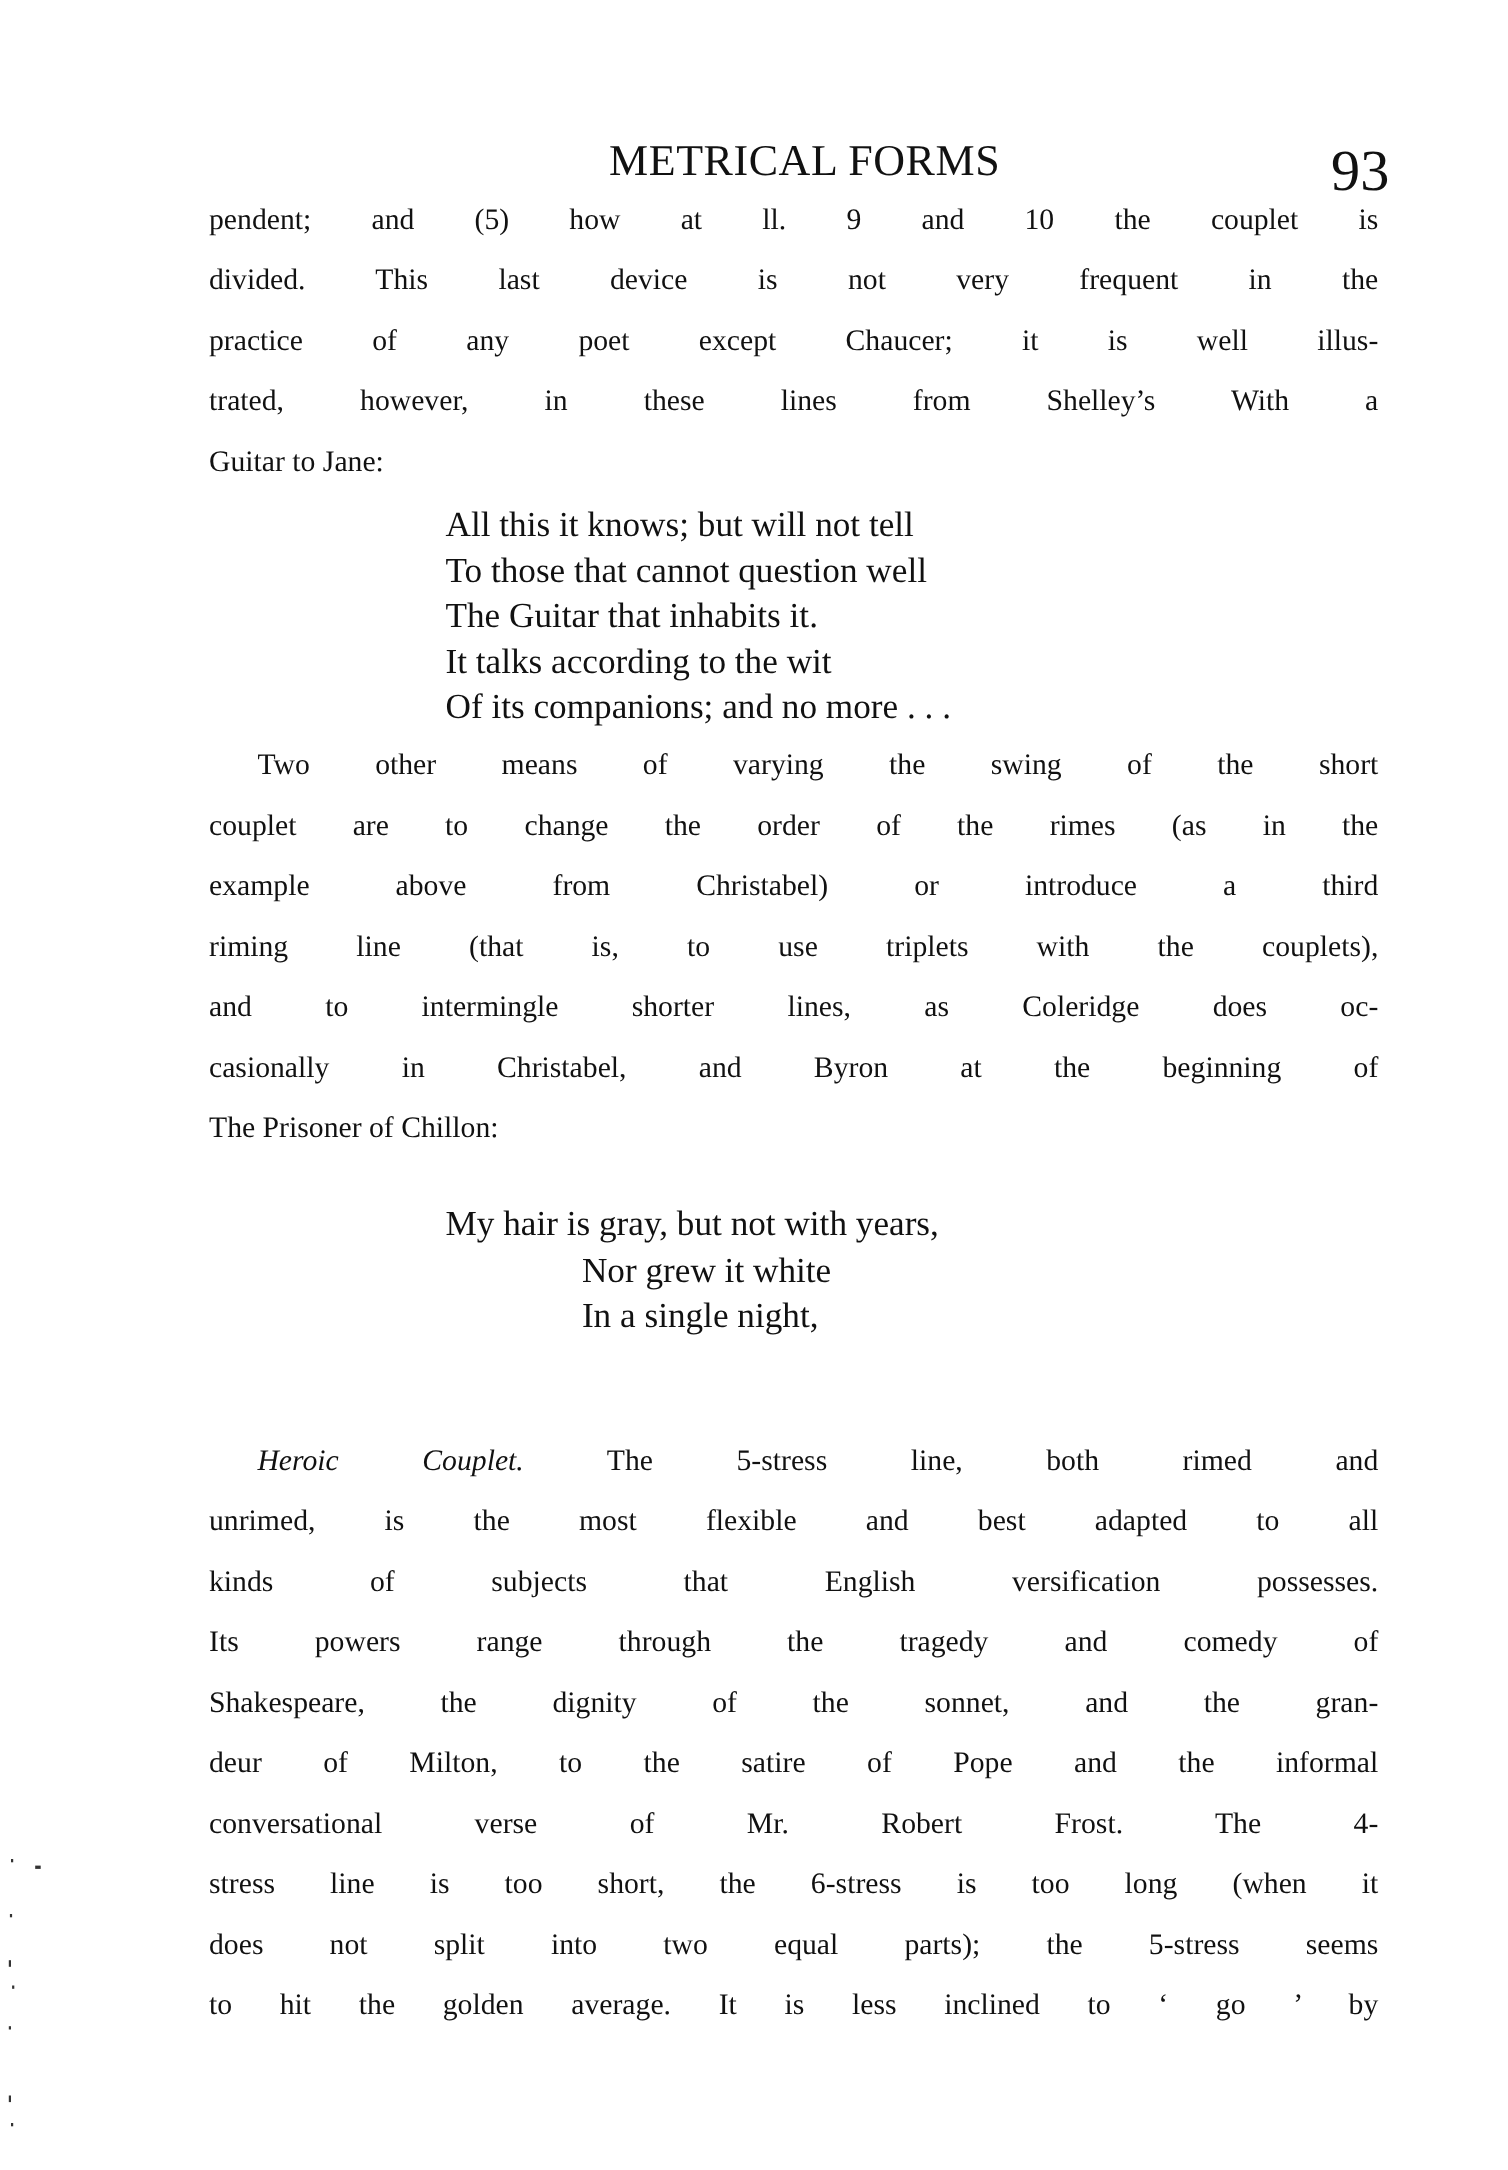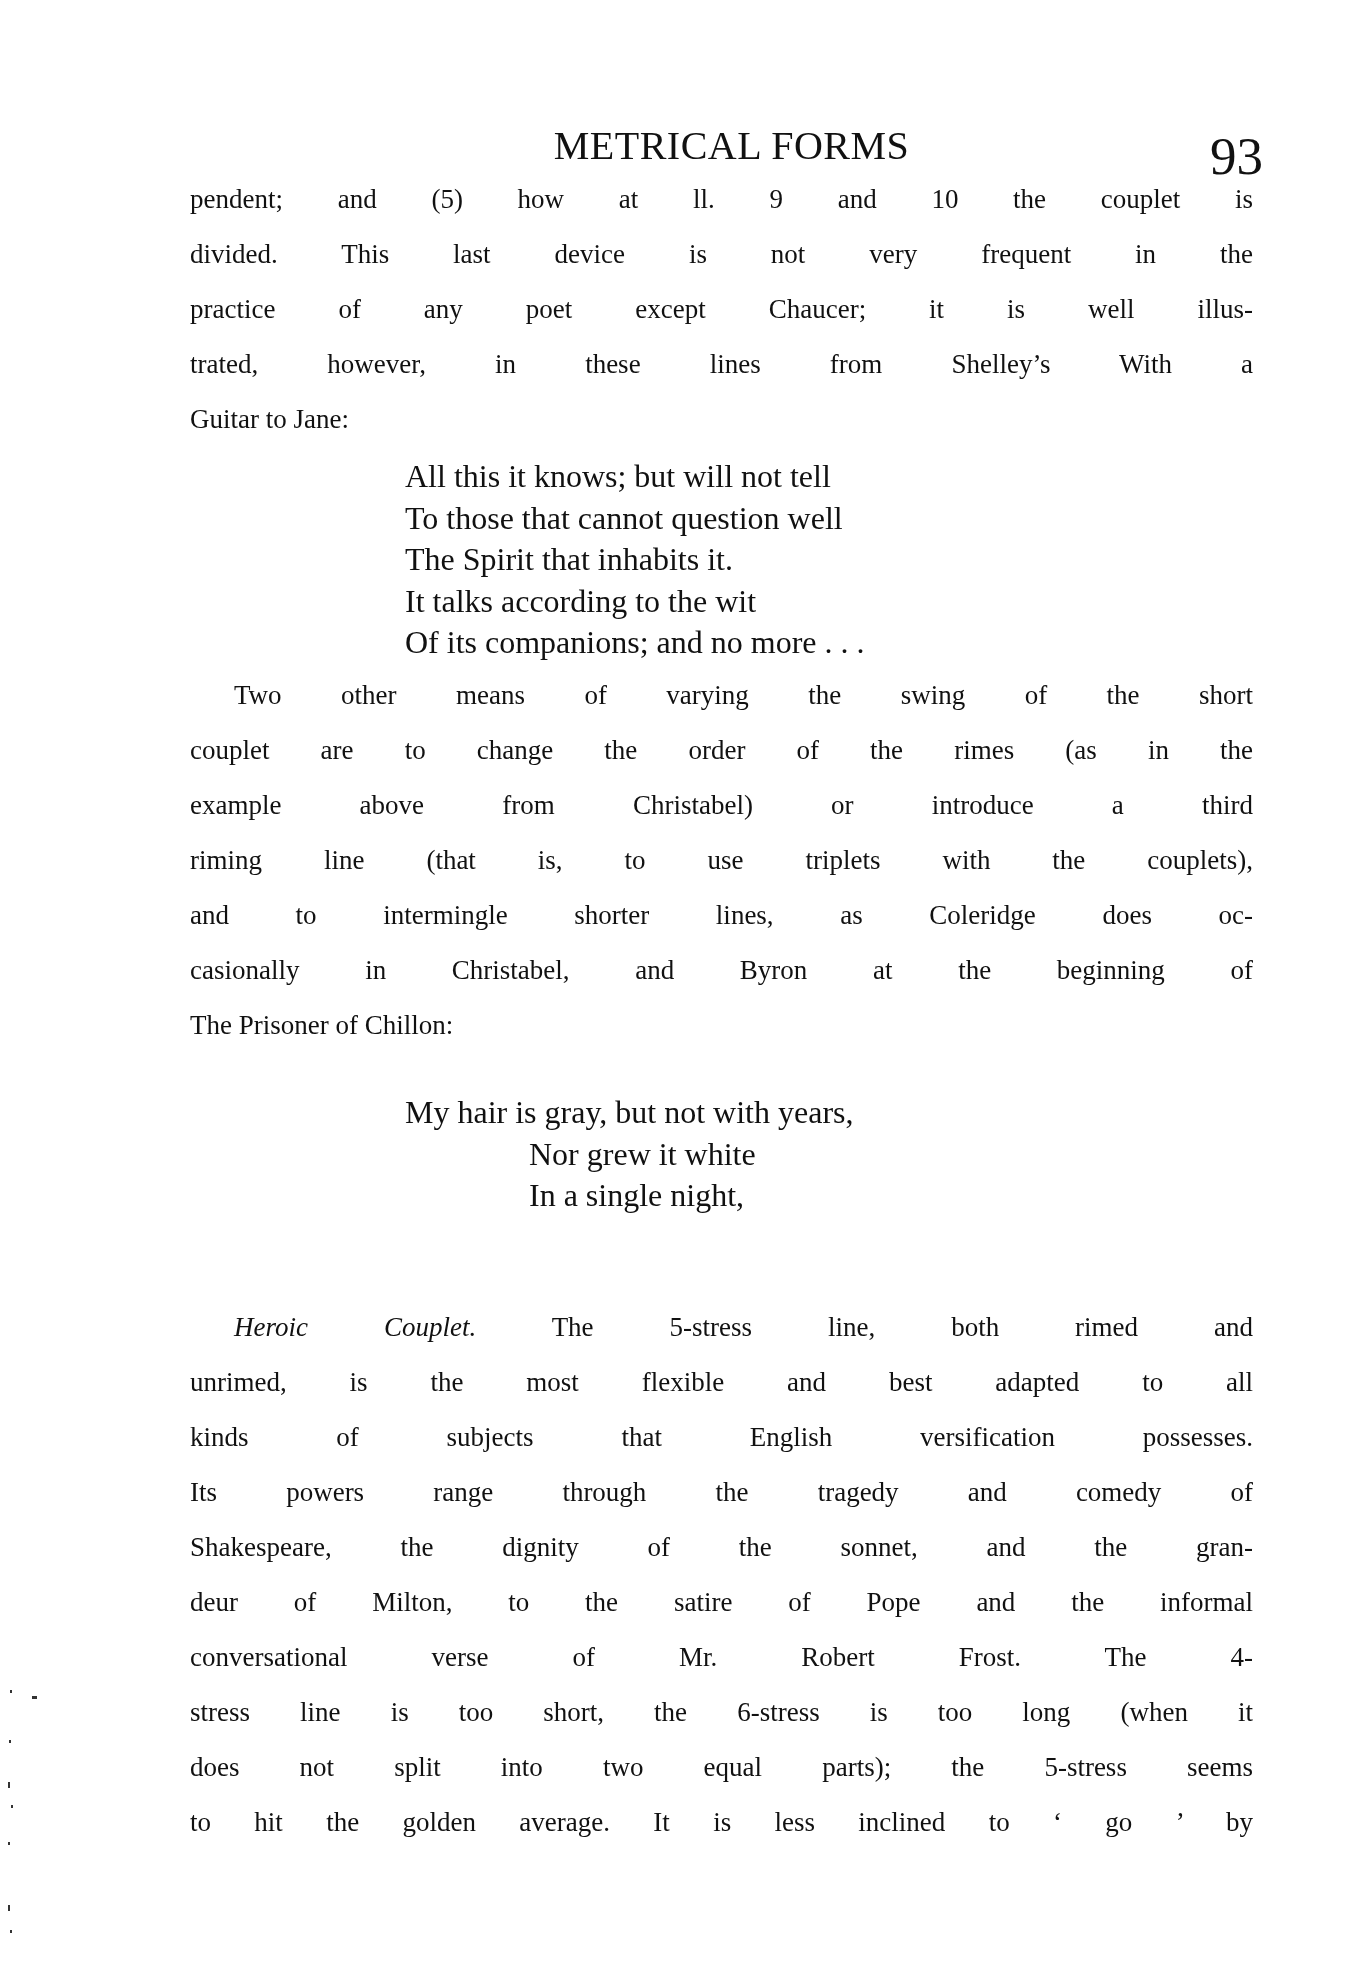--- a/index.html
+++ b/index.html
@@ -35,21 +35,21 @@
       <span class="ln">divided.  This last device is not very frequent in the</span>
       <span class="ln">practice of any poet except Chaucer; it is well illus-</span>
       <span class="ln">trated, however, in these lines from Shelley’s With a</span>
       <span class="ln last">Guitar to Jane:</span>
     </p>
   </div>
 
   <div class="verse" style="top:456px;">
     <span class="vl">All this it knows; but will not tell</span>
     <span class="vl">To those that cannot question well</span>
-    <span class="vl">The Spirit that inhabits it.</span>
+    <span class="vl">The Guitar that inhabits it.</span>
     <span class="vl">It talks according to the wit</span>
     <span class="vl">Of its companions; and no more . . .</span>
   </div>
 
   <div class="block" style="top:668px;">
     <p class="para">
       <span class="ln" style="padding-left:44px;">Two other means of varying the swing of the short</span>
       <span class="ln">couplet are to change the order of the rimes (as in the</span>
       <span class="ln">example above from Christabel) or introduce a third</span>
       <span class="ln">riming line (that is, to use triplets with the couplets),</span>

